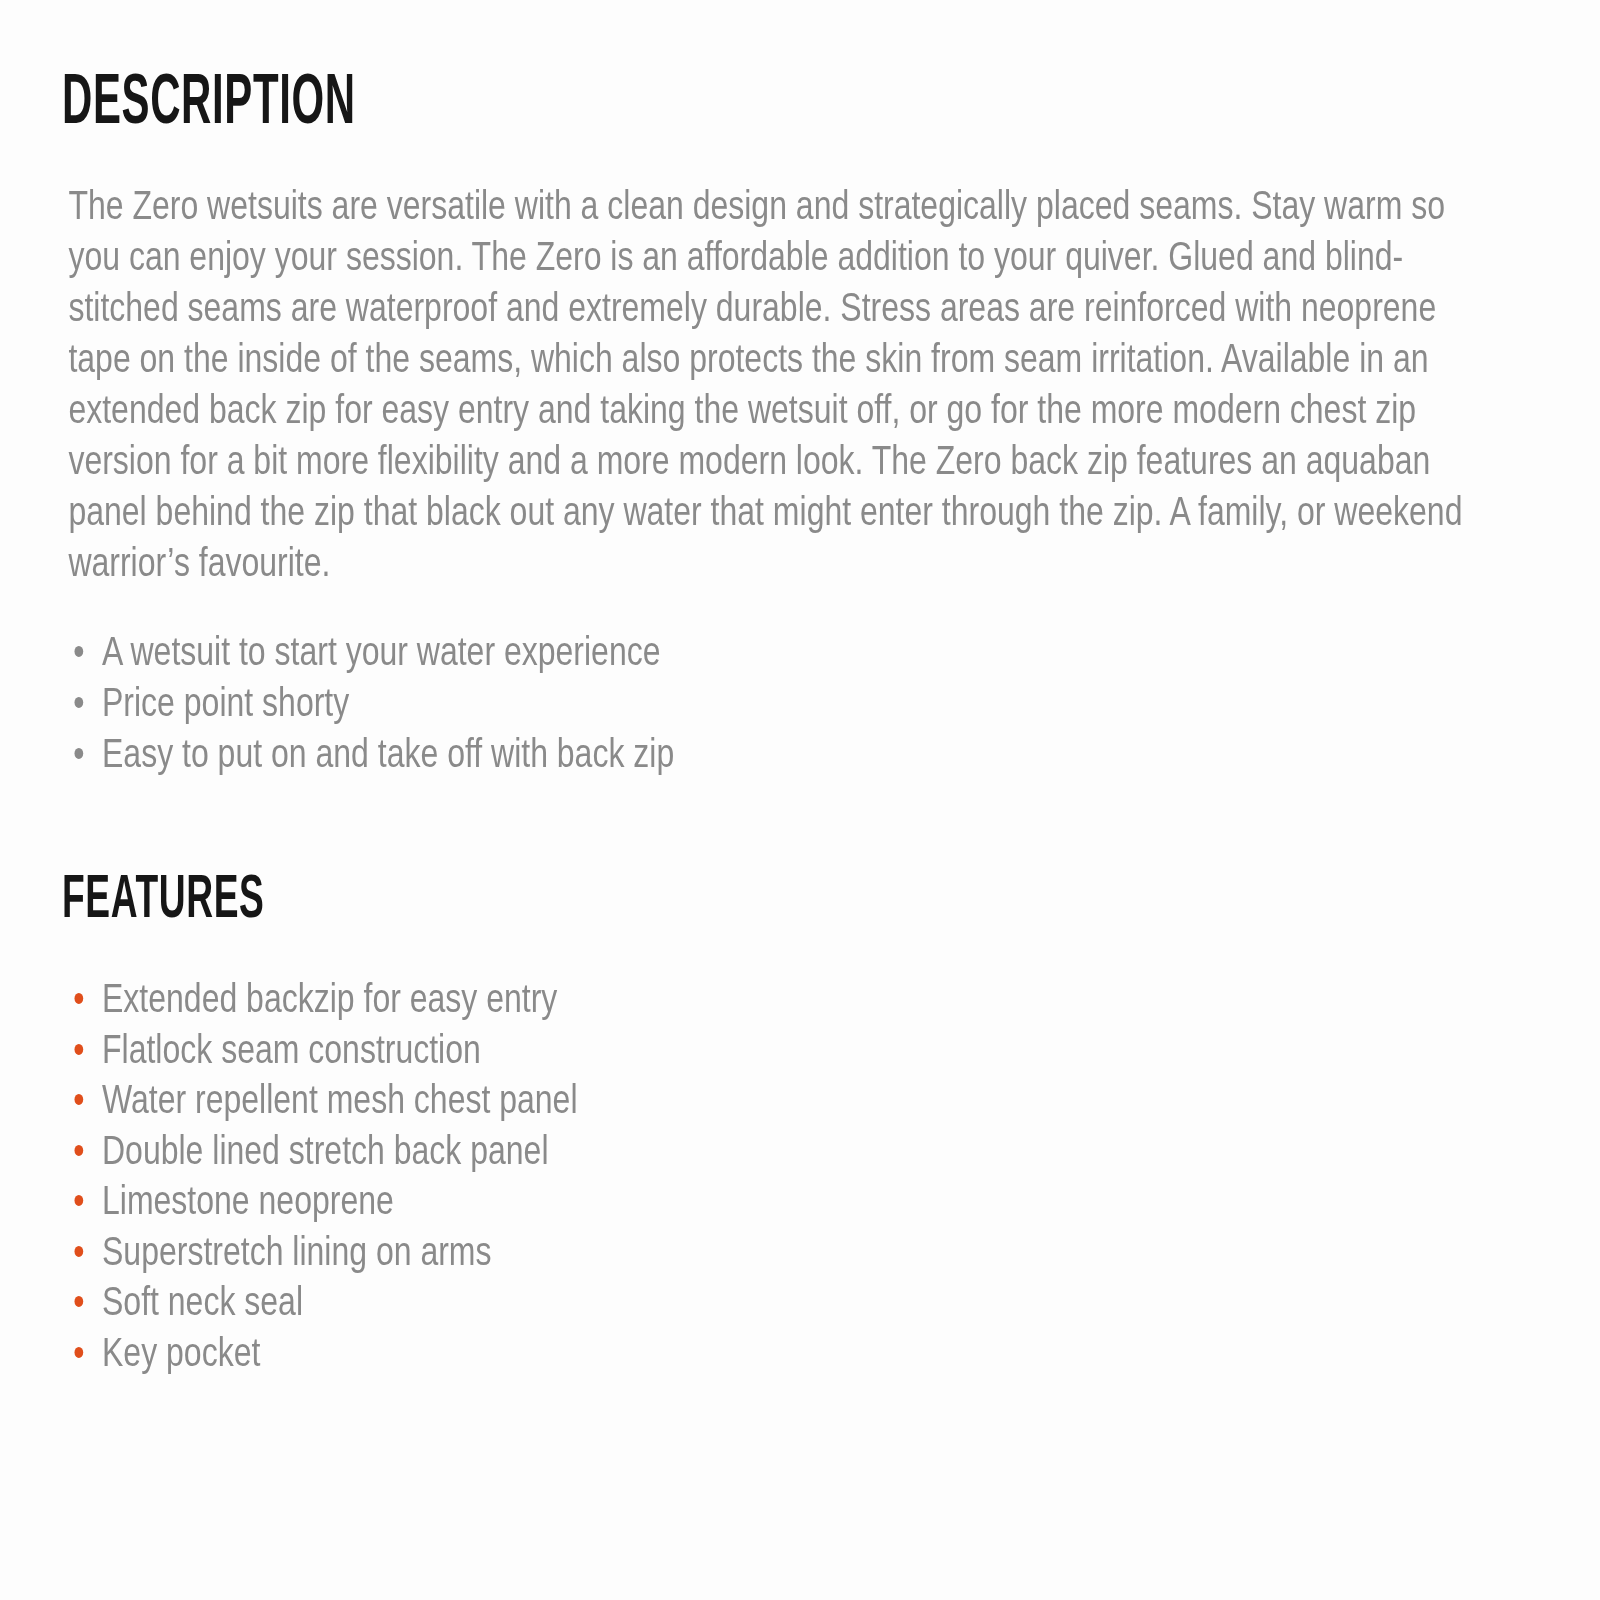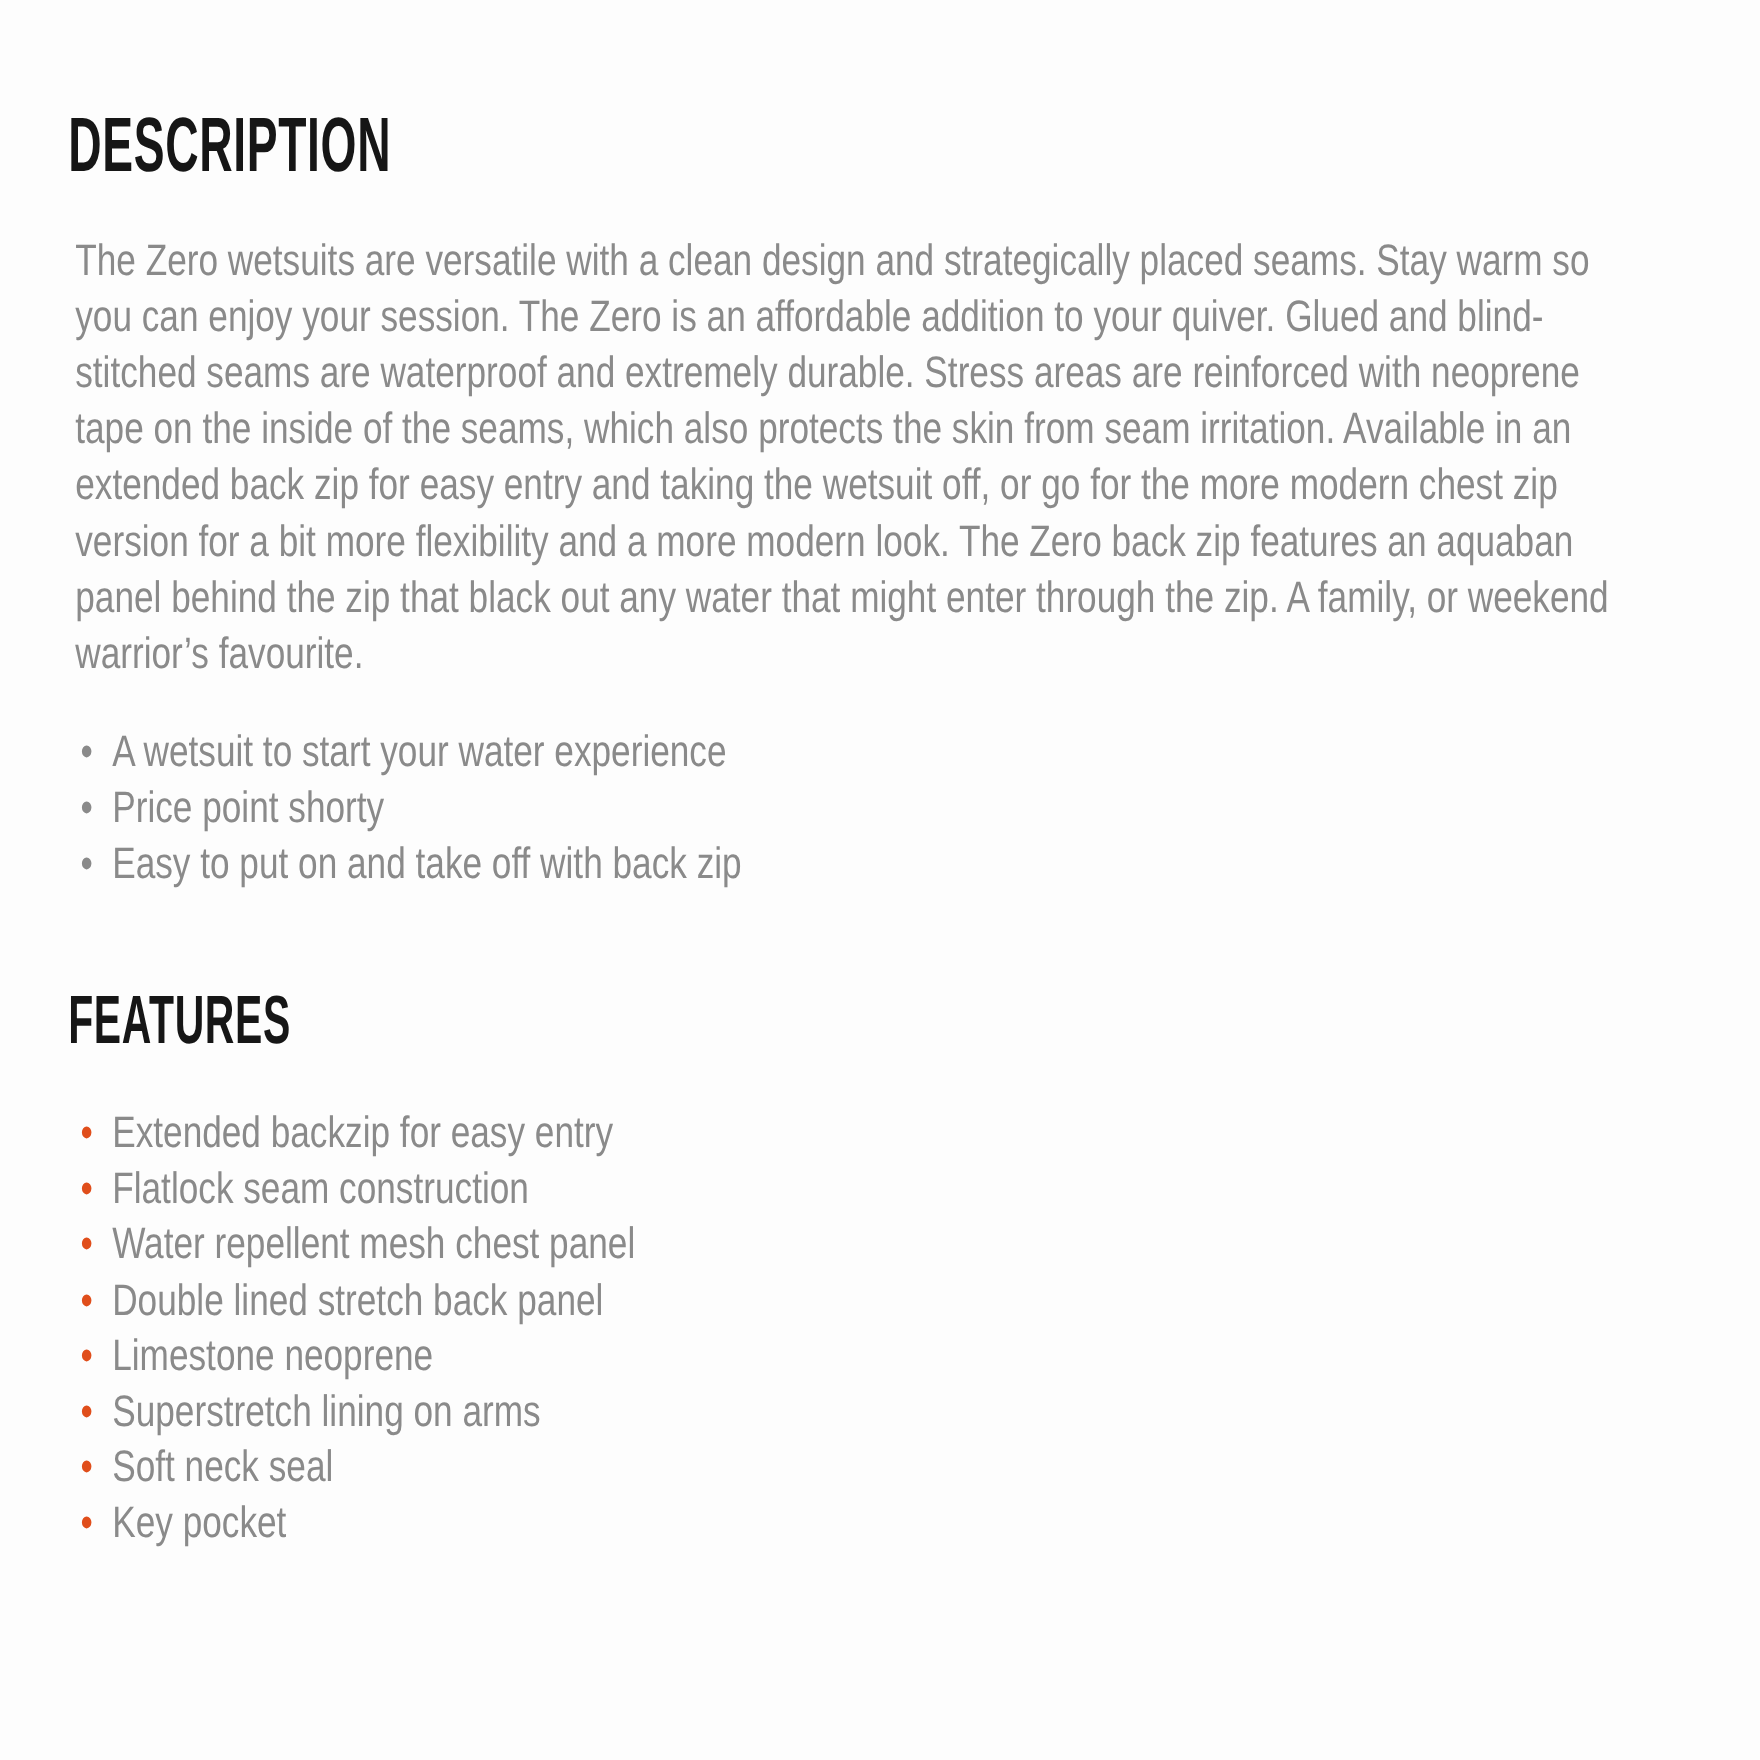--- a/index.html
+++ b/index.html
@@ -11,21 +11,21 @@
   }
   *{margin:0;padding:0;box-sizing:border-box;}
   html,body{width:1600px;height:1600px;}
   body{
     background:var(--background);
     font-family:"Liberation Sans","DejaVu Sans",sans-serif;
     overflow:hidden;
   }
   .page{
     width:1600px;height:1244px;
-    padding:94px 0 0 62px;
+    padding:62px 0 0 62px;
     background:var(--background);
   }
   
   .col{
     width:1790px;
     transform:scaleX(0.8);
     transform-origin:0 0;
   }
   .heading{
     display:inline-block;

